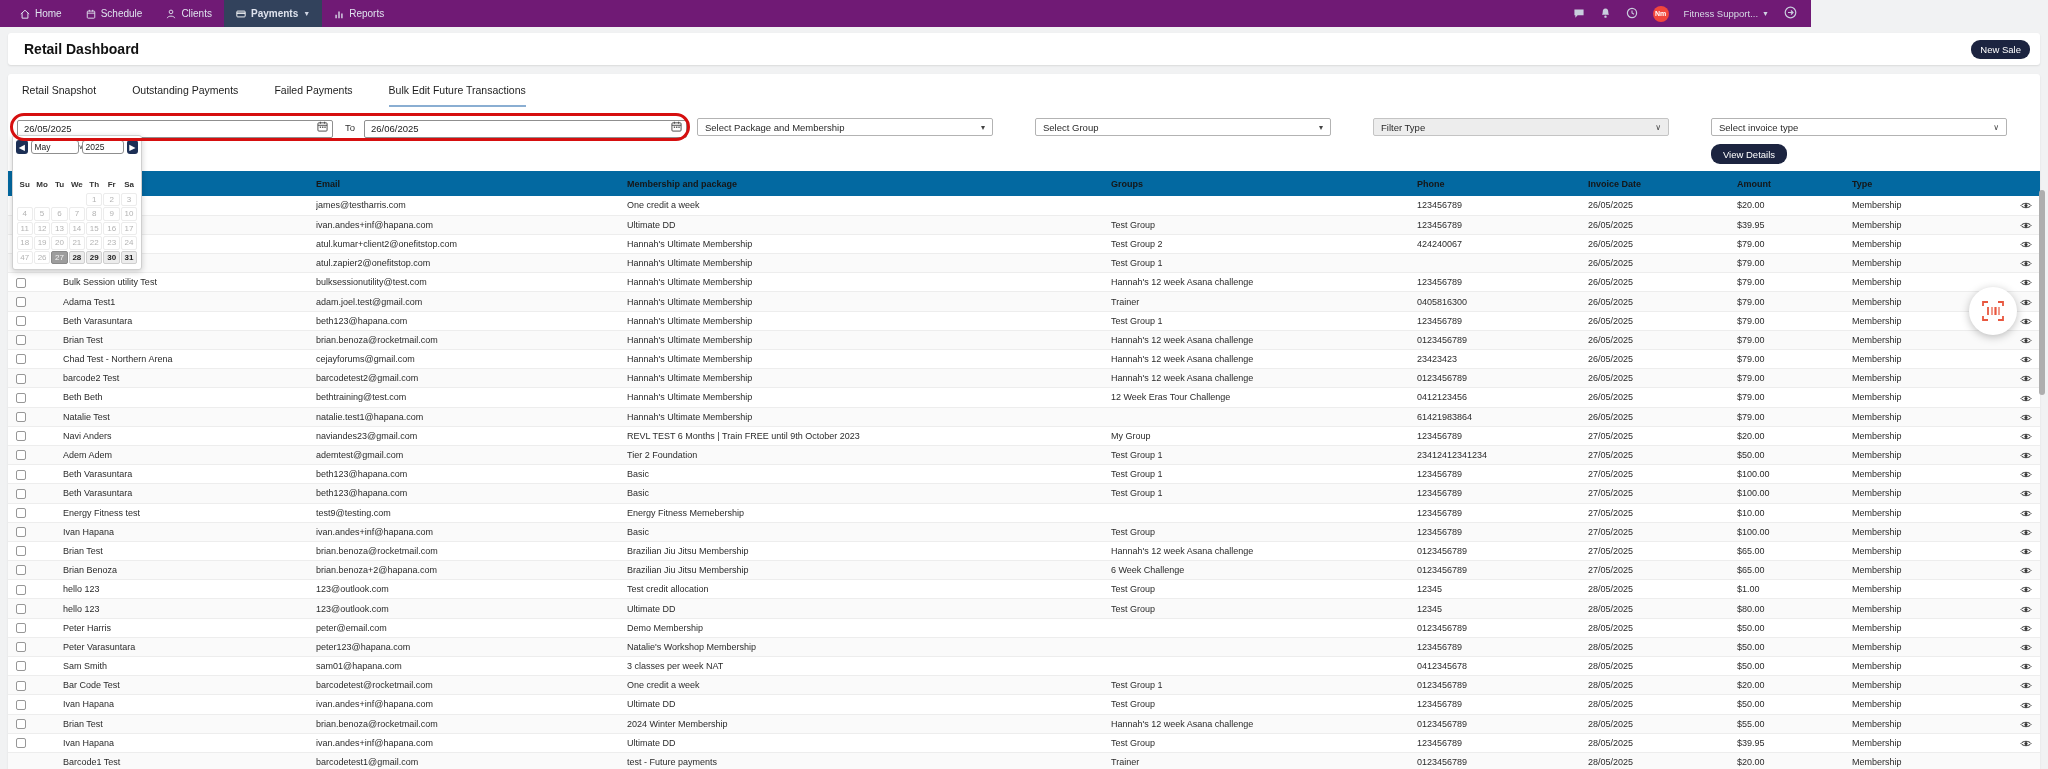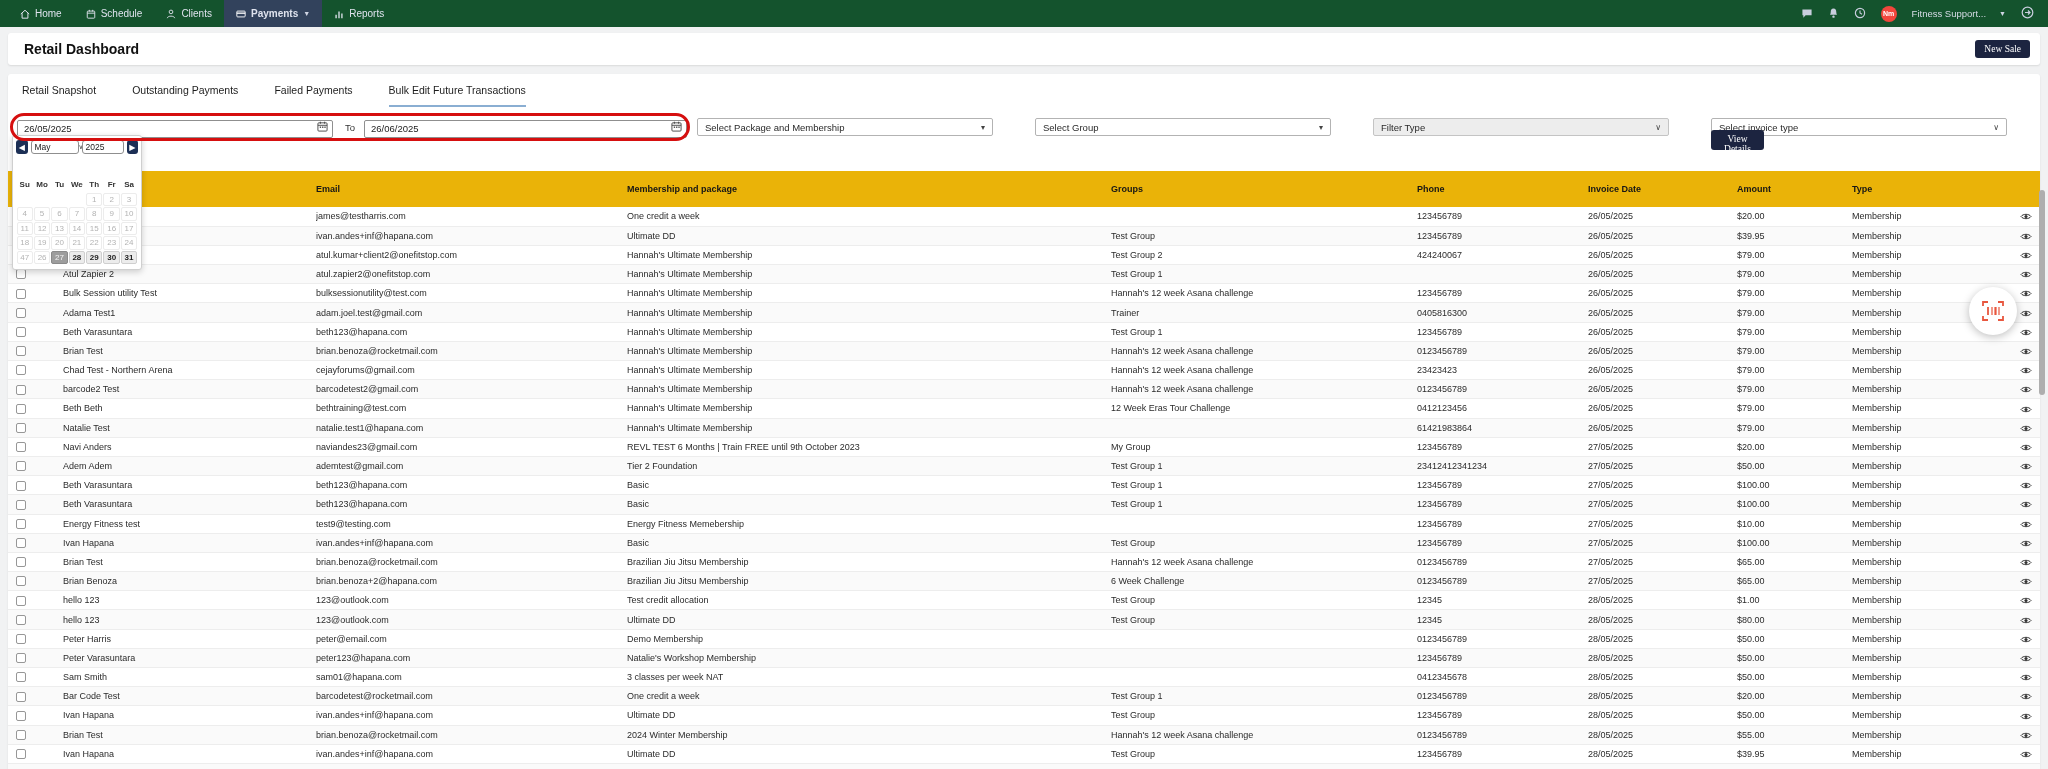--- a/index.html
+++ b/index.html
@@ -1,38 +1,38 @@
 <!DOCTYPE html>
 <html><head>
 <meta charset="utf-8">
 <style>
   * { box-sizing: border-box; margin: 0; padding: 0; }
   html,body { width: 2048px; height: 769px; overflow: hidden; background:#f1f2f3;
               font-family: "Liberation Sans", sans-serif; color:#222; }
 
   
-  .topnav { position:absolute; left:0; top:0; width:2048px; height:27px; background:#14532d;
+  .topnav { position:absolute; left:0; top:0; width:1811px; height:27px; background:#701a75;
             display:flex; align-items:stretch; }
   .nav-left { display:flex; align-items:stretch; padding-left:8px; }
   .nav-item { display:flex; align-items:center; gap:5px; padding:0 12px; color:#dfe3ee;
               font-size:10px; cursor:default; }
   .nav-item.active { background:#32425c; font-weight:bold; }
   .nav-item svg { display:block; }
   .caret { font-size:7px; color:#cfd4e3; }
   .nav-right { margin-left:auto; display:flex; align-items:center; gap:15px; padding-right:14px; }
   .avatar { width:16px; height:16px; border-radius:50%; background:#f2463c; color:#fff;
             font-size:7px; font-weight:bold; display:flex; align-items:center; justify-content:center; }
-  .acct { color:#d7dbe6; font-size:9.5px; display:flex; align-items:center; gap:13px; }
+  .acct { color:#d7dbe6; font-size:9.5px; display:flex; align-items:center; gap:4px; }
 
   
   .title-card { position:absolute; left:8px; top:33px; width:2032px; height:32px; background:#fff;
                 border-radius:3px; box-shadow:0 1px 2px rgba(0,0,0,.10); display:flex; align-items:center; }
   .title-card h1 { font-size:14px; font-weight:bold; color:#111; padding-left:16px; }
-  .btn-dark { background:#1c2440; color:#fff; border:none; border-radius:3px; font-size:9.5px;
-              padding:4px 9px; font-family:Liberation Serif, serif; cursor:pointer; }
+  .btn-dark { background:#1c2440; color:#fff; border:none; border-radius:9px; font-size:9.5px;
+              padding:4px 9px; font-family:Liberation Sans, sans-serif; cursor:pointer; }
   .new-sale { position:absolute; right:10px; top:7px; }
 
   
   .main-card { position:absolute; left:8px; top:74px; width:2032px; height:695px; background:#fff;
                border-radius:3px 3px 0 0; box-shadow:0 1px 2px rgba(0,0,0,.10); overflow:hidden; }
 
   .tabs { position:absolute; left:14px; top:10px; display:flex; gap:36px; }
   .tab { font-size:10.5px; color:#1d1d1d; padding-bottom:9px; cursor:pointer; }
   .tab.active { border-bottom:2px solid #8aaed2; }
 
@@ -40,21 +40,21 @@
   .date-wrap { position:absolute; height:18px; top:44px; }
   .date-wrap input { width:100%; height:18px; border:1px solid #8f8f8f; border-radius:2px;
                      font-size:9.5px; padding:0 20px 0 6px; font-family:inherit; color:#222; }
   .date-wrap svg { position:absolute; right:5px; top:3px; }
   .to-label { position:absolute; left:337px; top:48px; font-size:9.5px; color:#333; }
   .sel { position:absolute; top:44px; height:18px; width:296px; border:1px solid #b3b3b3; border-radius:2px;
          background:#fff; display:flex; align-items:center; justify-content:space-between;
          padding:0 7px; font-size:9.5px; color:#2a2a2a; cursor:pointer; }
   .sel .vv { font-size:8px; color:#444; }
   .sel.gray { background:#ededed; border-color:#c4c4c4; }
-  .view-details { position:absolute; left:1703px; top:56px; height:20px; width:53px; }
+  .view-details { position:absolute; left:1703px; top:70px; height:20px; width:76px; }
 
   .red-annotation { position:absolute; left:2px; top:39px; width:680px; height:28px;
                     border:3px solid #d60f0f; border-radius:16px; pointer-events:none; z-index:40; }
 
   
   .calendar { position:absolute; left:4px; top:61px; width:130px; background:#fff; z-index:30;
               border:1px solid #cfcfcf; border-radius:3px; box-shadow:0 2px 6px rgba(0,0,0,.18); padding:4px 3px; }
   .cal-head { display:flex; align-items:center; gap:3px; margin-bottom:4px; }
   .cal-arrow { width:14px; height:14px; background:#1c2f55; color:#fff; border-radius:3px; font-size:8px;
                display:flex; align-items:center; justify-content:center; cursor:pointer; }
@@ -66,21 +66,21 @@
   .dow { font-size:8px; font-weight:bold; color:#333; text-align:center; height:14px; line-height:14px; }
   .day { font-size:8px; text-align:center; height:13.5px; line-height:12px; margin:0.5px;
          border:1px solid transparent; border-radius:2px; }
   .day.dis { color:#b3b3b3; border-color:#ececec; }
   .day.act { color:#1c1c1c; font-weight:bold; background:#ececec; border-color:#cfcfcf; }
   .day.selct { background:#9d9d9d; color:#f4f4f4; border-color:#8a8a8a; }
 
   
   .tbl-wrap { position:absolute; left:0; top:97px; width:2032px; }
   table.tbl { border-collapse:collapse; table-layout:fixed; width:2032px; font-size:9px; }
-  .tbl thead td { background:#eab308; font-weight:bold; color:#161616; height:36px; }
+  .tbl thead td { background:#0369a1; font-weight:bold; color:#161616; height:25px; }
   .tbl td { padding:0; white-space:nowrap; overflow:hidden; }
   .tbl tbody td { height:19.2px; color:#2b2b2b; }
   .tbl tbody tr { border-bottom:1px solid #ededed; }
   .tbl tbody tr:nth-child(even) { background:#fafafa; }
   .cb { display:inline-block; width:10px; height:10px; border:1px solid #979797; border-radius:2px;
         background:#fff; margin-left:8px; vertical-align:middle; cursor:pointer; }
   .c-eye { text-align:center; }
   .c-eye svg { vertical-align:middle; cursor:pointer; }
 
   

